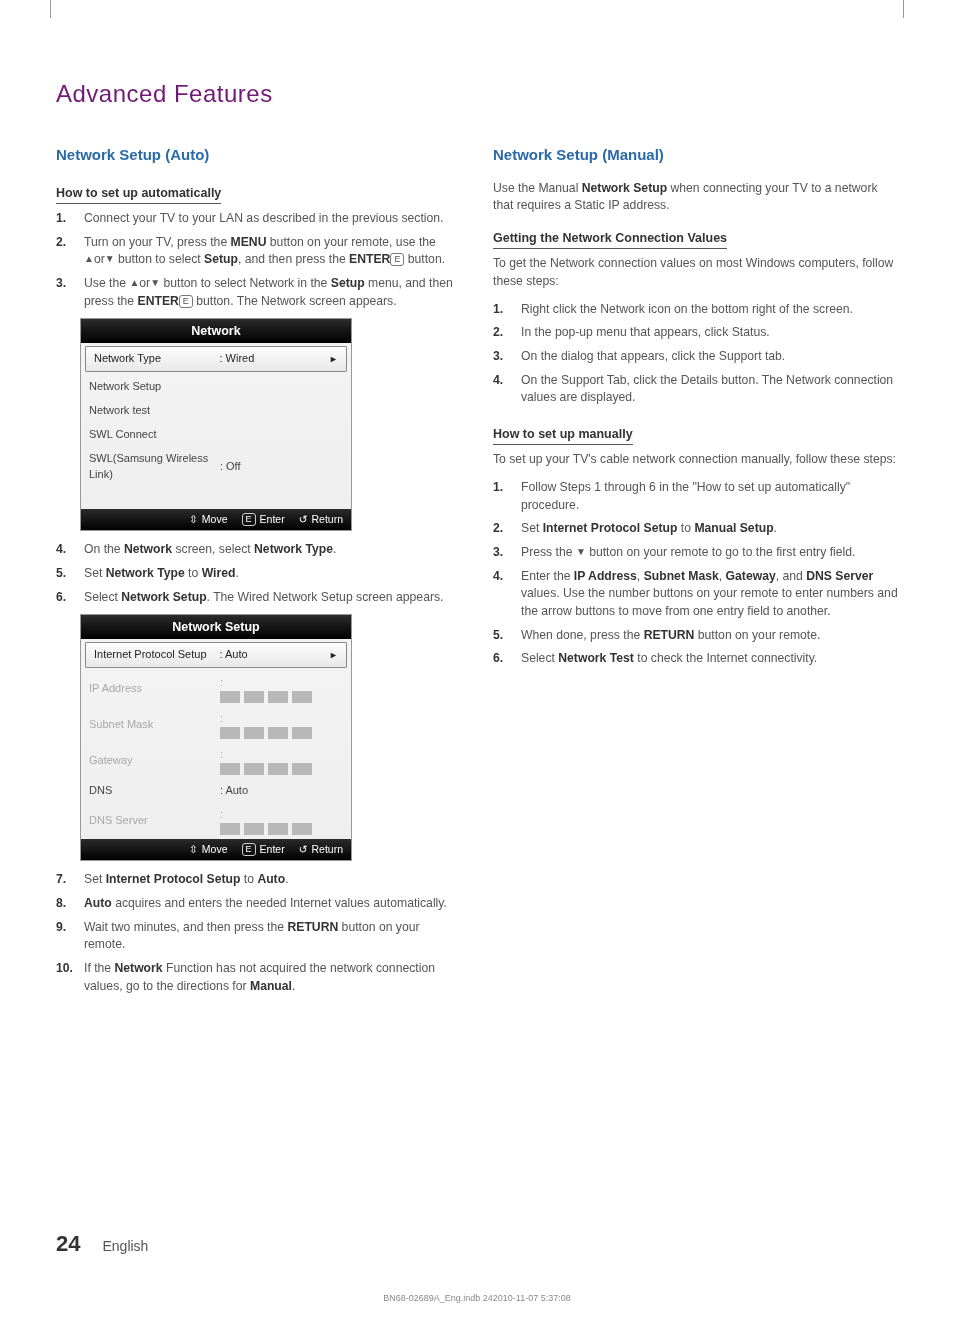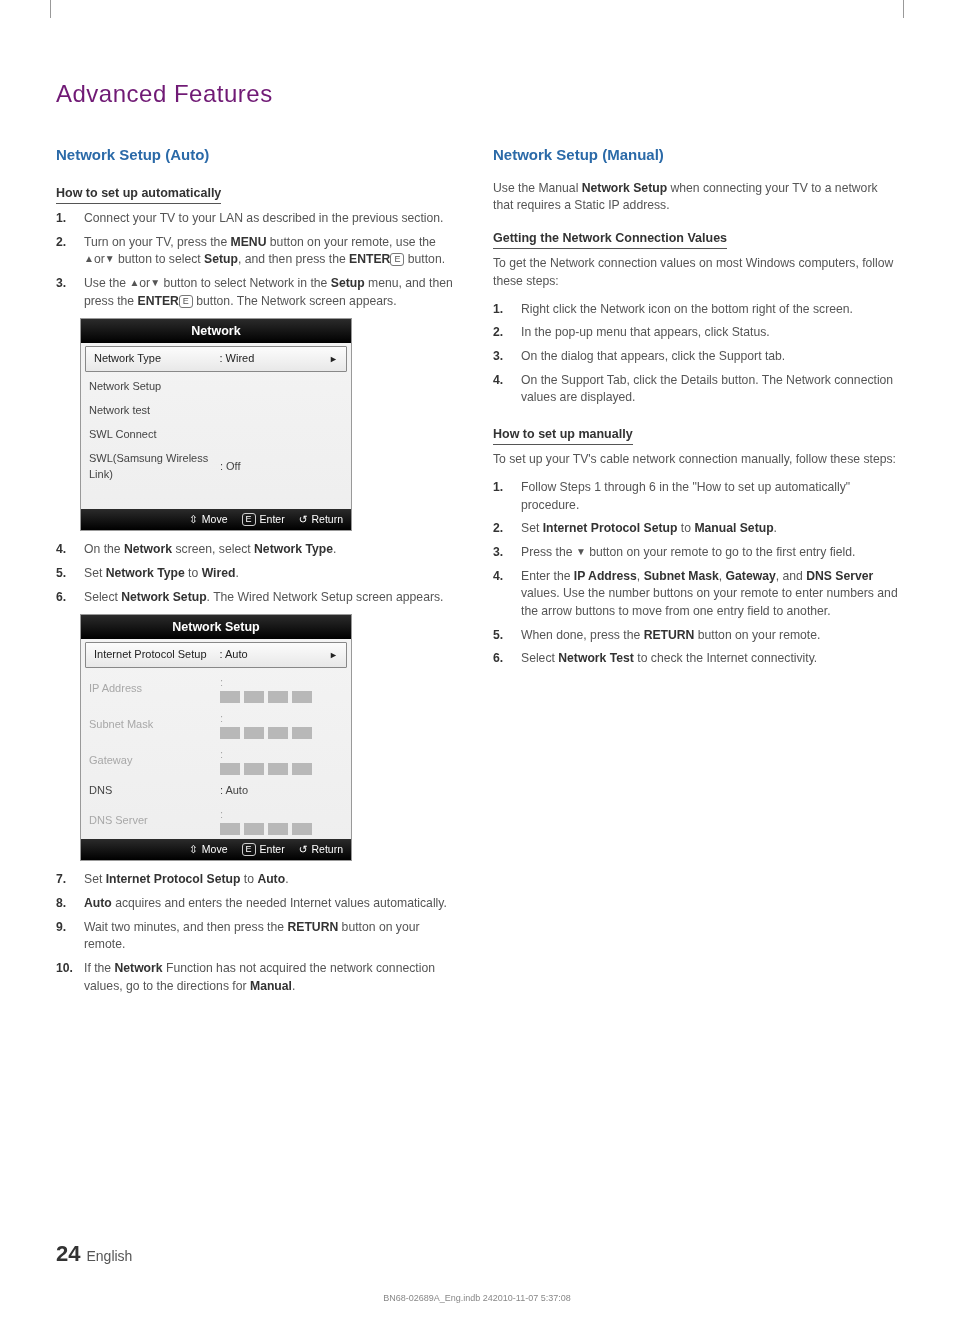--- a/index.html
+++ b/index.html
@@ -101,25 +101,25 @@
     display: flex;
     justify-content: flex-end;
     gap: 14px;
     padding: 3px 8px;
     font-size: 10.5px;
   }
   .menu-footer .item { display: flex; align-items: center; gap: 4px; }
   .menu-spacer { height: 22px; }
   .page-footer {
     position: absolute;
-    bottom: 54px;
+    bottom: 64px;
     left: 56px;
     display: flex;
     align-items: baseline;
-    gap: 6px;
+    gap: 22px;
   }
   .page-number { font-size: 22px; font-weight: bold; color: #333; }
   .page-lang { font-size: 14px; color: #555; }
   .doc-footer {
     position: absolute;
     bottom: 18px;
     left: 56px;
     right: 56px;
     display: flex;
     justify-content: center;

